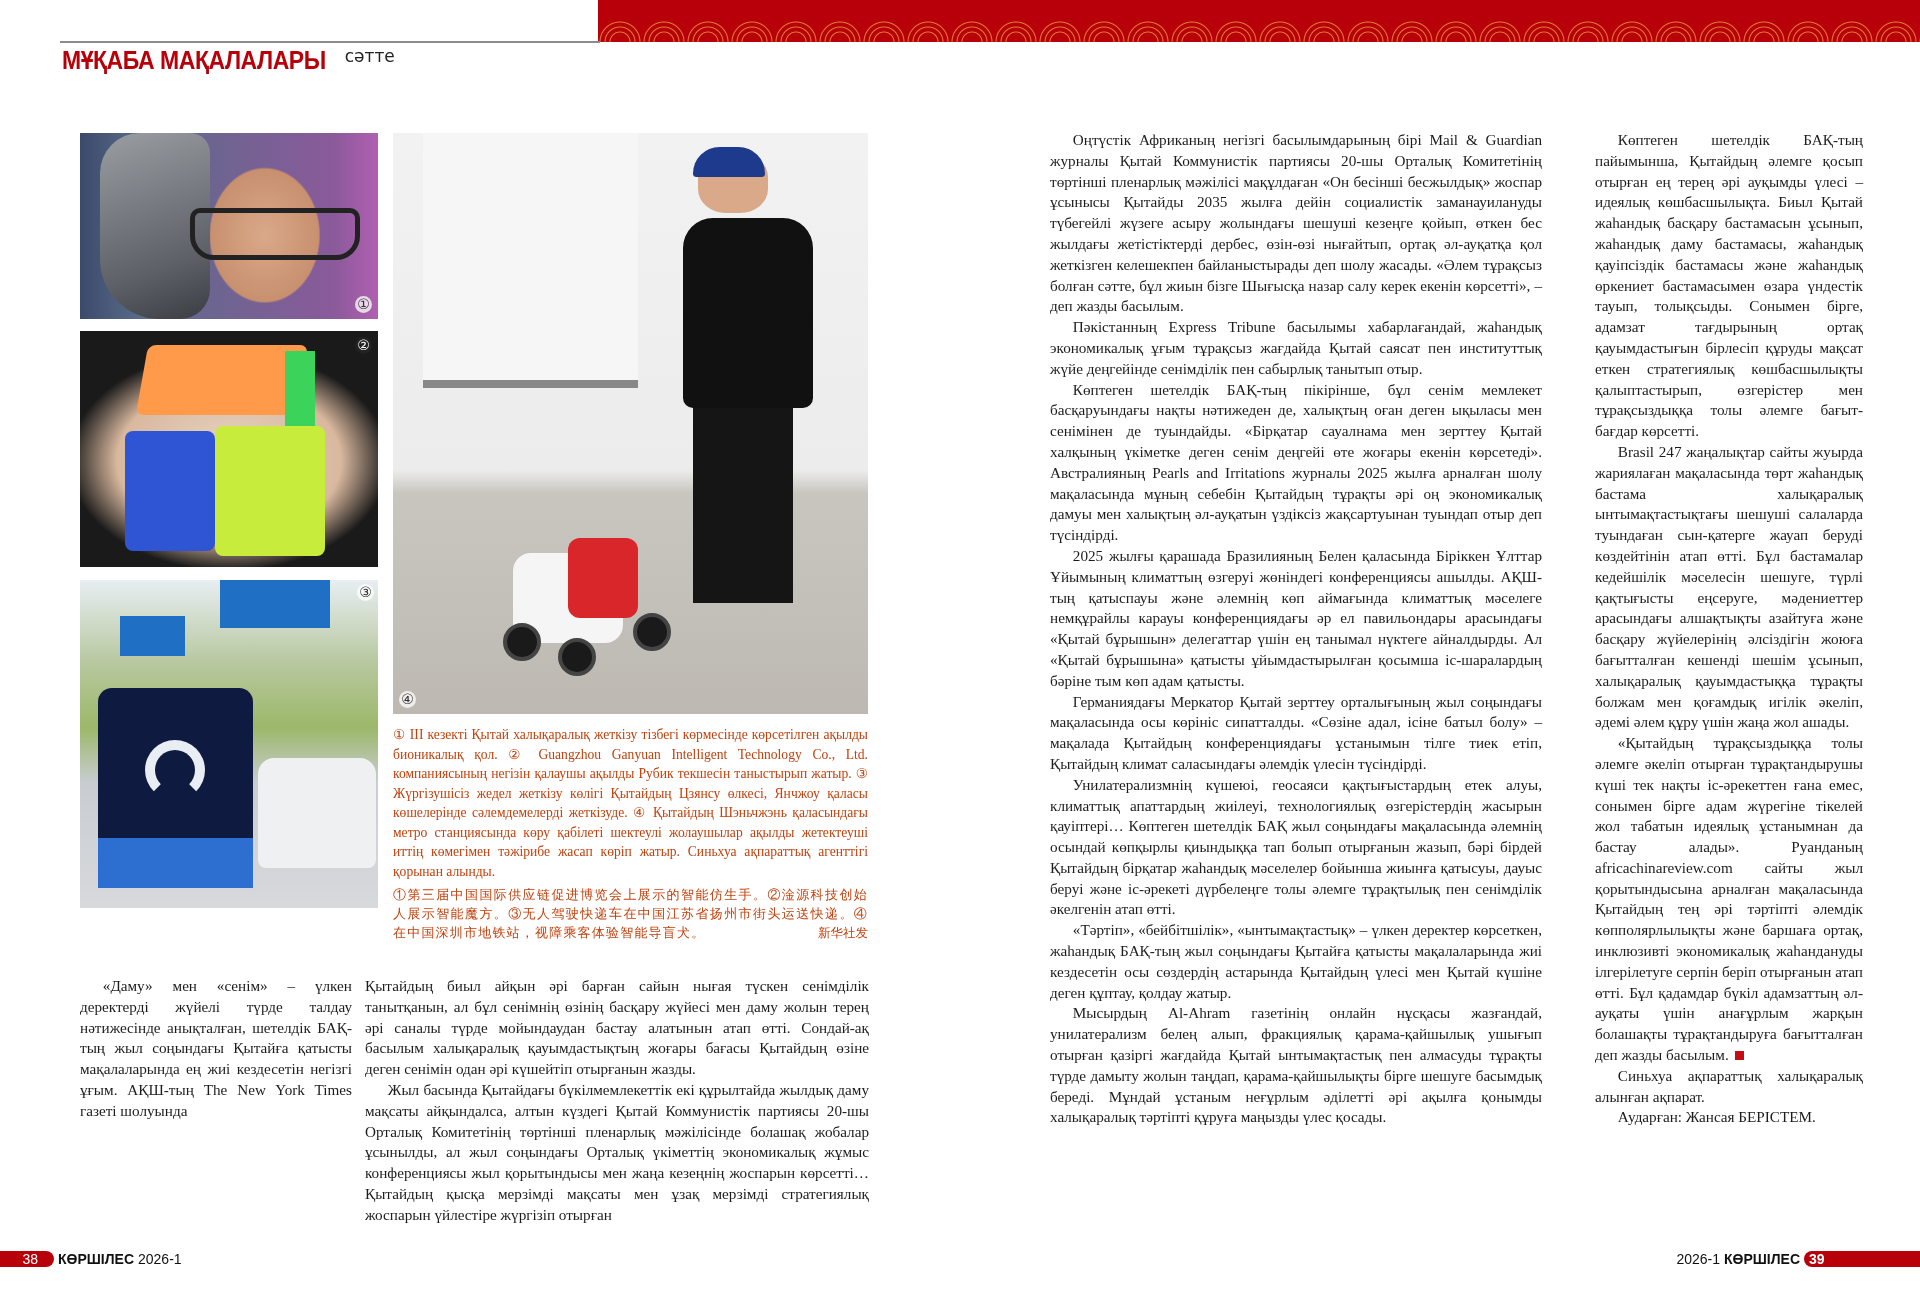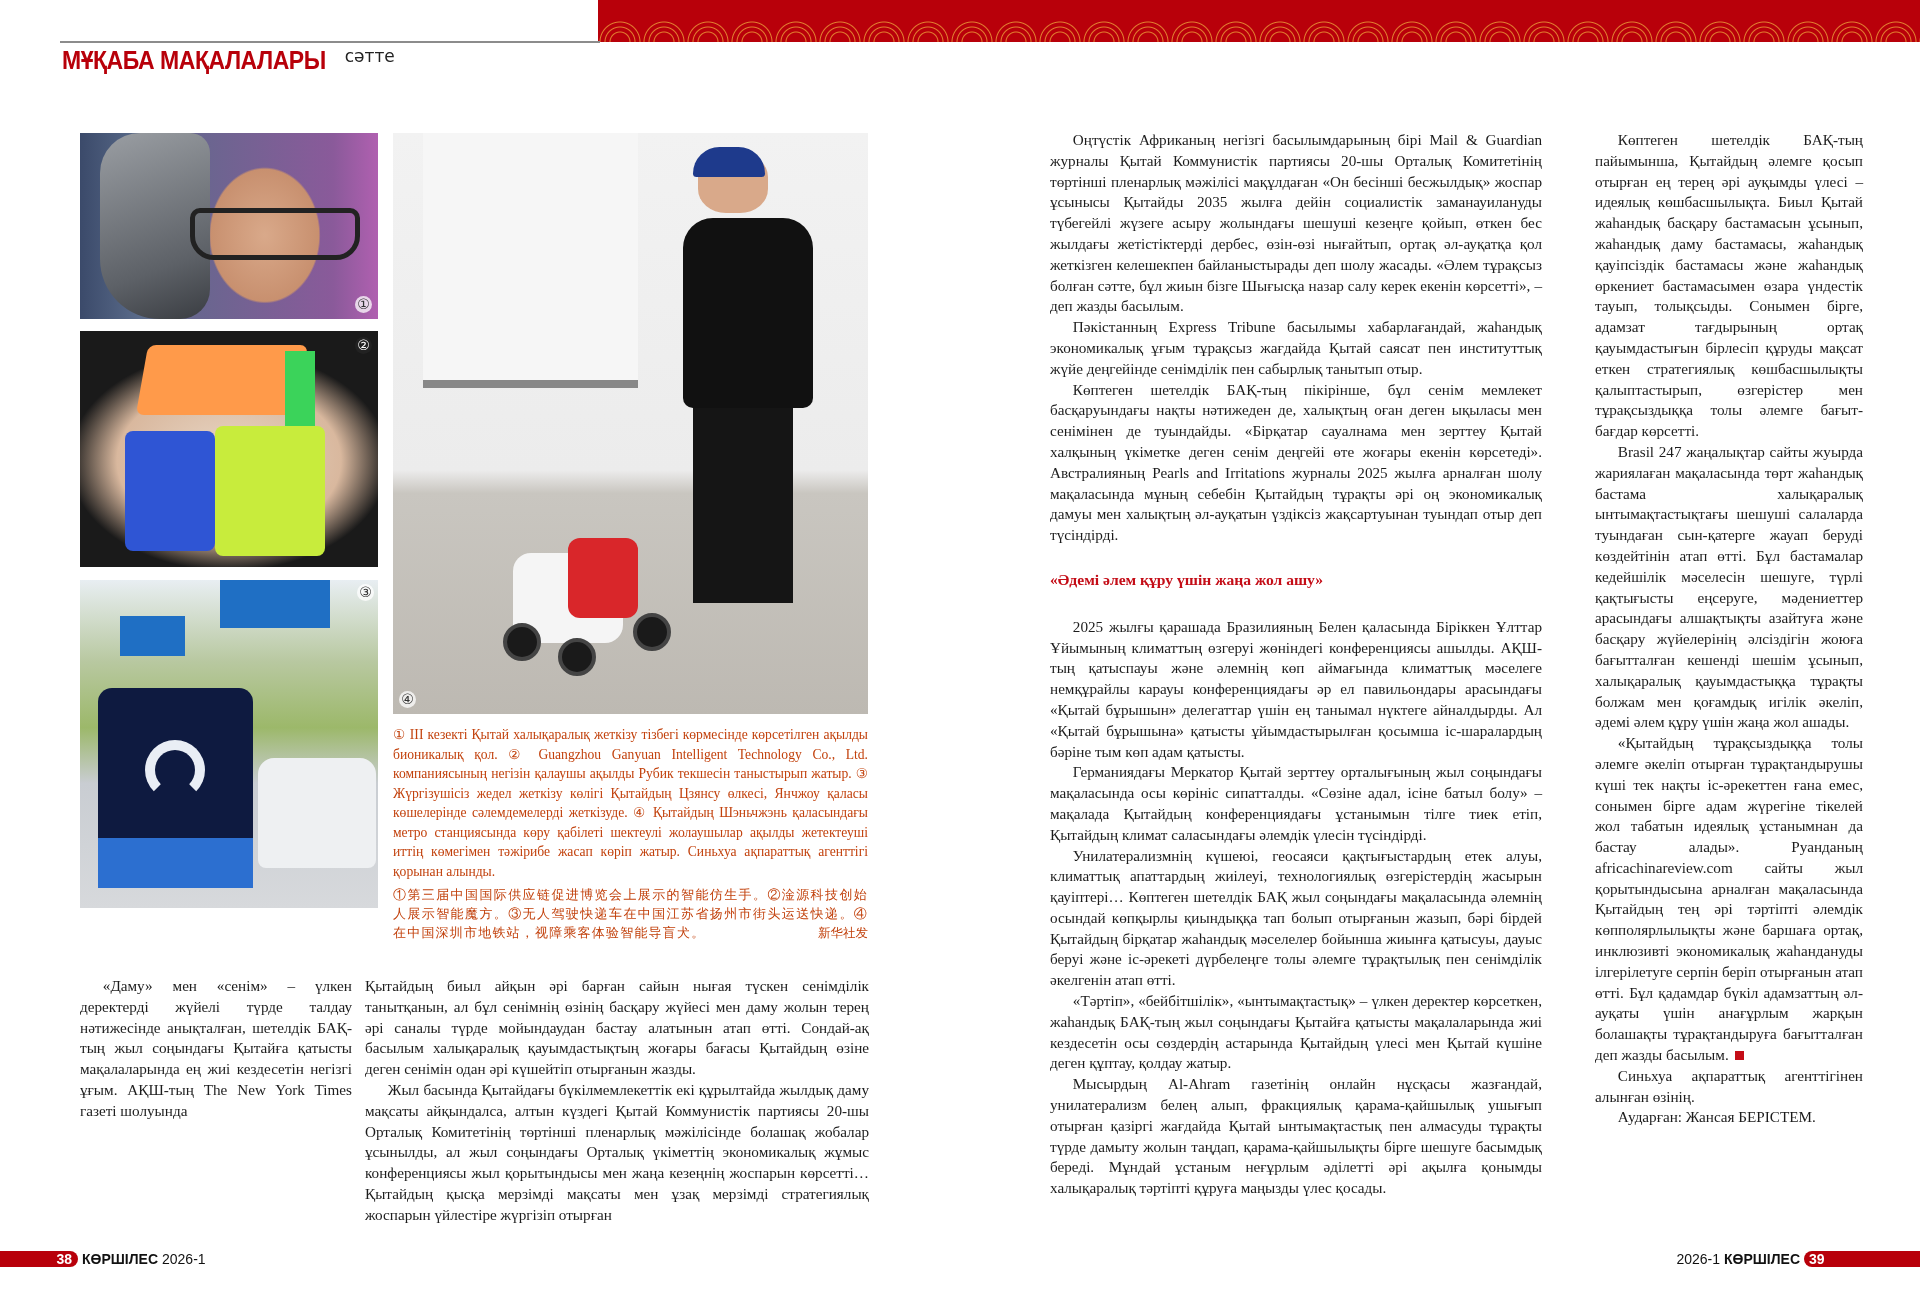--- a/index.html
+++ b/index.html
@@ -68,21 +68,21 @@
   .col p.noindent { text-indent: 0; }
   .col h3 { font-size: 15.6px; color: #c40d17; font-weight: bold; margin: 24px 0 26px 0; text-indent: 0; }
   .endmark { display: inline-block; width: 9px; height: 9px; background: #c40d17; margin-left: 6px; }
 
   #col-l1 { left: 80px; top: 976px; width: 272px; }
   #col-l2 { left: 365px; top: 976px; width: 504px; }
   #col-r1 { left: 1050px; top: 130px; width: 492px; }
   #col-r2 { left: 1595px; top: 130px; width: 268px; }
 
   .footer-left { position: absolute; left: 0; top: 1251px; display: flex; align-items: center; font-family: "Liberation Sans", sans-serif; }
-  .footer-left .bar { width: 78px; height: 16px; background: #b8000a; border-radius: 0 8px 8px 0; color: #fff; font-weight: bold; font-size: 14px; text-align: right; padding-right: 6px; line-height: 16px; }
+  .footer-left .bar { width: 54px; height: 16px; background: #b8000a; border-radius: 0 8px 8px 0; color: #fff; font-weight: normal; font-size: 14px; text-align: right; padding-right: 16px; line-height: 16px; }
   .footer-left .mag { font-weight: bold; font-size: 14px; margin-left: 4px; color: #111; }
   .footer-left .issue { font-size: 14px; margin-left: 4px; color: #111; }
   .footer-right { position: absolute; right: 0; top: 1251px; display: flex; align-items: center; font-family: "Liberation Sans", sans-serif; }
   .footer-right .issue { font-size: 14px; color: #111; margin-right: 4px; }
   .footer-right .mag { font-weight: bold; font-size: 14px; margin-right: 4px; color: #111; }
   .footer-right .bar { width: 116px; height: 16px; background: #b8000a; border-radius: 8px 0 0 8px; color: #fff; font-weight: bold; font-size: 14px; padding-left: 5px; line-height: 16px; }
 </style>
 </head>
 <body>
 
@@ -143,32 +143,31 @@
 </div>
 <div class="col" id="col-l2">
   <p class="noindent">Қытайдың биыл айқын әрі барған сайын нығая түскен сенімділік танытқанын, ал бұл сенімнің өзінің басқару жүйесі мен даму жолын терең әрі саналы түрде мойындаудан бастау алатынын атап өтті. Сондай-ақ басылым халықаралық қауымдастықтың жоғары бағасы Қытайдың өзіне деген сенімін одан әрі күшейтіп отырғанын жазды.</p>
   <p>Жыл басында Қытайдағы бүкілмемлекеттік екі құрылтайда жылдық даму мақсаты айқындалса, алтын күздегі Қытай Коммунистік партиясы 20-шы Орталық Комитетінің төртінші пленарлық мәжілісінде болашақ жобалар ұсынылды, ал жыл соңындағы Орталық үкіметтің экономикалық жұмыс конференциясы жыл қорытындысы мен жаңа кезеңнің жоспарын көрсетті… Қытайдың қысқа мерзімді мақсаты мен ұзақ мерзімді стратегиялық жоспарын үйлестіре жүргізіп отырған</p>
 </div>
 
 <div class="col" id="col-r1">
   <p>Оңтүстік Африканың негізгі басылымдарының бірі Mail &amp; Guardian журналы Қытай Коммунистік партиясы 20-шы Орталық Комитетінің төртінші пленарлық мәжілісі мақұлдаған «Он бесінші бесжылдық» жоспар ұсынысы Қытайды 2035 жылға дейін социалистік заманауилануды түбегейлі жүзеге асыру жолындағы шешуші кезеңге қойып, өткен бес жылдағы жетістіктерді дербес, өзін-өзі нығайтып, ортақ әл-ауқатқа қол жеткізген келешекпен байланыстырады деп шолу жасады. «Әлем тұрақсыз болған сәтте, бұл жиын бізге Шығысқа назар салу керек екенін көрсетті», – деп жазды басылым.</p>
   <p>Пәкістанның Express Tribune басылымы хабарлағандай, жаһандық экономикалық ұғым тұрақсыз жағдайда Қытай саясат пен институттық жүйе деңгейінде сенімділік пен сабырлық танытып отыр.</p>
   <p>Көптеген шетелдік БАҚ-тың пікірінше, бұл сенім мемлекет басқаруындағы нақты нәтижеден де, халықтың оған деген ықыласы мен сенімінен де туындайды. «Бірқатар сауалнама мен зерттеу Қытай халқының үкіметке деген сенім деңгейі өте жоғары екенін көрсетеді». Австралияның Pearls and Irritations журналы 2025 жылға арналған шолу мақаласында мұның себебін Қытайдың тұрақты әрі оң экономикалық дамуы мен халықтың әл-ауқатын үздіксіз жақсартуынан туындап отыр деп түсіндірді.</p>
-  <h3>«Әдемі әлем құру үшін жаңа жол ашу»</h3>
   <p>2025 жылғы қарашада Бразилияның Белен қаласында Біріккен Ұлттар Ұйымының климаттың өзгеруі жөніндегі конференциясы ашылды. АҚШ-тың қатыспауы және әлемнің көп аймағында климаттық мәселеге немқұрайлы карауы конференциядағы әр ел павильондары арасындағы «Қытай бұрышын» делегаттар үшін ең танымал нүктеге айналдырды. Ал «Қытай бұрышына» қатысты ұйымдастырылған қосымша іс-шаралардың бәріне тым көп адам қатысты.</p>
   <p>Германиядағы Меркатор Қытай зерттеу орталығының жыл соңындағы мақаласында осы көрініс сипатталды. «Сөзіне адал, ісіне батыл болу» – мақалада Қытайдың конференциядағы ұстанымын тілге тиек етіп, Қытайдың климат саласындағы әлемдік үлесін түсіндірді.</p>
   <p>Унилатерализмнің күшеюі, геосаяси қақтығыстардың етек алуы, климаттық апаттардың жиілеуі, технологиялық өзгерістердің жасырын қауіптері… Көптеген шетелдік БАҚ жыл соңындағы мақаласында әлемнің осындай көпқырлы қиындыққа тап болып отырғанын жазып, бәрі бірдей Қытайдың бірқатар жаһандық мәселелер бойынша жиынға қатысуы, дауыс беруі және іс-әрекеті дүрбелеңге толы әлемге тұрақтылық пен сенімділік әкелгенін атап өтті.</p>
   <p>«Тәртіп», «бейбітшілік», «ынтымақтастық» – үлкен деректер көрсеткен, жаһандық БАҚ-тың жыл соңындағы Қытайға қатысты мақалаларында жиі кездесетін осы сөздердің астарында Қытайдың үлесі мен Қытай күшіне деген құптау, қолдау жатыр.</p>
   <p>Мысырдың Al-Ahram газетінің онлайн нұсқасы жазғандай, унилатерализм белең алып, фракциялық қарама-қайшылық ушығып отырған қазіргі жағдайда Қытай ынтымақтастық пен алмасуды тұрақты түрде дамыту жолын таңдап, қарама-қайшылықты бірге шешуге басымдық береді. Мұндай ұстаным неғұрлым әділетті әрі ақылға қонымды халықаралық тәртіпті құруға маңызды үлес қосады.</p>
 </div>
 <div class="col" id="col-r2">
   <p>Көптеген шетелдік БАҚ-тың пайымынша, Қытайдың әлемге қосып отырған ең терең әрі ауқымды үлесі – идеялық көшбасшылықта. Биыл Қытай жаһандық басқару бастамасын ұсынып, жаһандық даму бастамасы, жаһандық қауіпсіздік бастамасы және жаһандық өркениет бастамасымен өзара үндестік тауып, толықсыды. Сонымен бірге, адамзат тағдырының ортақ қауымдастығын бірлесіп құруды мақсат еткен стратегиялық көшбасшылықты қалыптастырып, өзгерістер мен тұрақсыздыққа толы әлемге бағыт-бағдар көрсетті.</p>
   <p>Brasil 247 жаңалықтар сайты жуырда жариялаған мақаласында төрт жаһандық бастама халықаралық ынтымақтастықтағы шешуші салаларда туындаған сын-қатерге жауап беруді көздейтінін атап өтті. Бұл бастамалар кедейшілік мәселесін шешуге, түрлі қақтығысты еңсеруге, мәдениеттер арасындағы алшақтықты азайтуға және басқару жүйелерінің әлсіздігін жоюға бағытталған кешенді шешім ұсынып, халықаралық қауымдастыққа тұрақты болжам мен қоғамдық игілік әкеліп, әдемі әлем құру үшін жаңа жол ашады.</p>
   <p><span>«Қытайдың тұрақсыздыққа толы әлемге әкеліп отырған тұрақтандырушы күші тек нақты іс-әрекеттен ғана емес, сонымен бірге адам жүрегіне тікелей жол табатын идеялық ұстанымнан да бастау алады». Руанданың africachinareview.com сайты жыл қорытындысына арналған мақаласында Қытайдың тең әрі тәртіпті әлемдік көпполярлылықты және баршаға ортақ, инклюзивті экономикалық жаһандануды ілгерілетуге серпін беріп отырғанын атап өтті. Бұл қадамдар бүкіл адамзаттың әл-ауқаты үшін анағұрлым жарқын болашақты тұрақтандыруға бағытталған деп жазды басылым.</span><span class="endmark"></span></p>
-  <p>Синьхуа ақпараттық агенттігінен алынған өзінің.</p>
+  <p>Синьхуа ақпараттық халықаралық алынған ақпарат.</p>
   <p>Аударған: Жансая БЕРІСТЕМ.</p>
 </div>
 
 <div class="footer-left">
   <span class="bar">38</span>
   <span class="mag">КӨРШІЛЕС</span>
   <span class="issue">2026-1</span>
 </div>
 <div class="footer-right">
   <span class="issue">2026-1</span>

